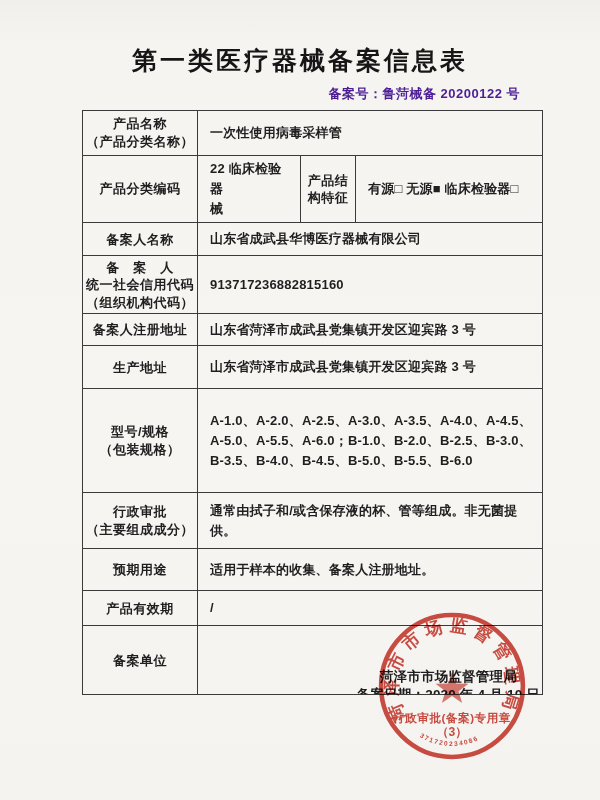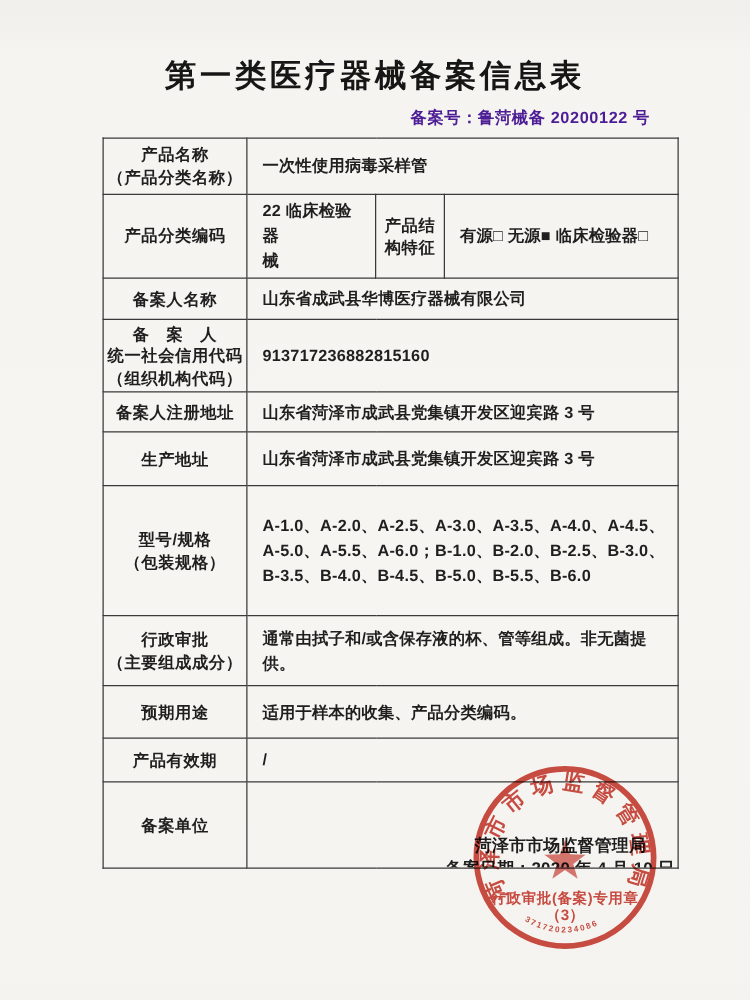--- a/index.html
+++ b/index.html
@@ -99,21 +99,21 @@
 （包装规格）</td>
       <td class="val" colspan="3">A-1.0、A-2.0、A-2.5、A-3.0、A-3.5、A-4.0、A-4.5、A-5.0、A-5.5、A-6.0；B-1.0、B-2.0、B-2.5、B-3.0、B-3.5、B-4.0、B-4.5、B-5.0、B-5.5、B-6.0</td>
     </tr>
     <tr style="height:56px">
       <td class="lbl">行政审批
 （主要组成成分）</td>
       <td class="val" colspan="3">通常由拭子和/或含保存液的杯、管等组成。非无菌提供。</td>
     </tr>
     <tr style="height:42px">
       <td class="lbl">预期用途</td>
-      <td class="val" colspan="3">适用于样本的收集、产品分类编码。</td>
+      <td class="val" colspan="3">适用于样本的收集、备案人注册地址。</td>
     </tr>
     <tr style="height:35px">
       <td class="lbl">产品有效期</td>
       <td class="val" colspan="3">/</td>
     </tr>
     <tr style="height:69px">
       <td class="lbl">备案单位</td>
       <td class="val rel" colspan="3">
         <div class="filing-block">
           <div>菏泽市市场监督管理局</div>

